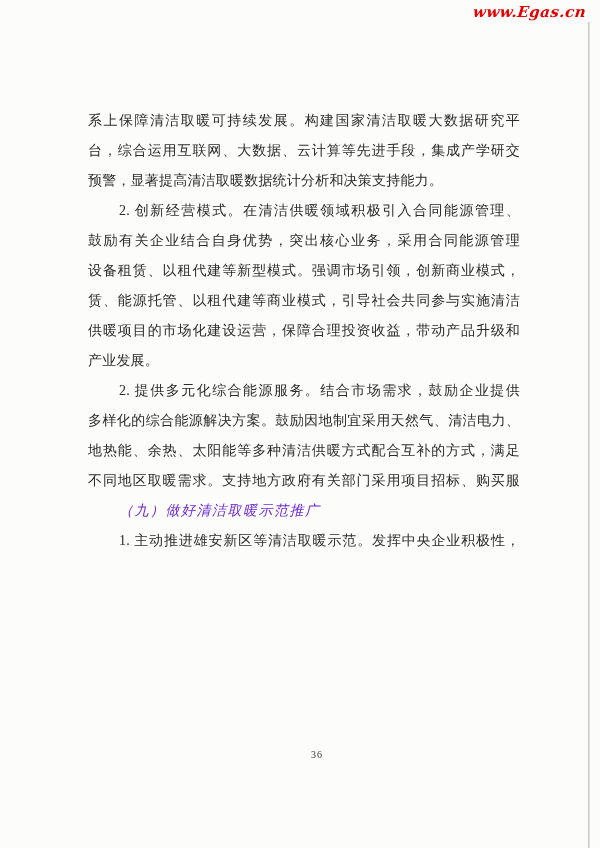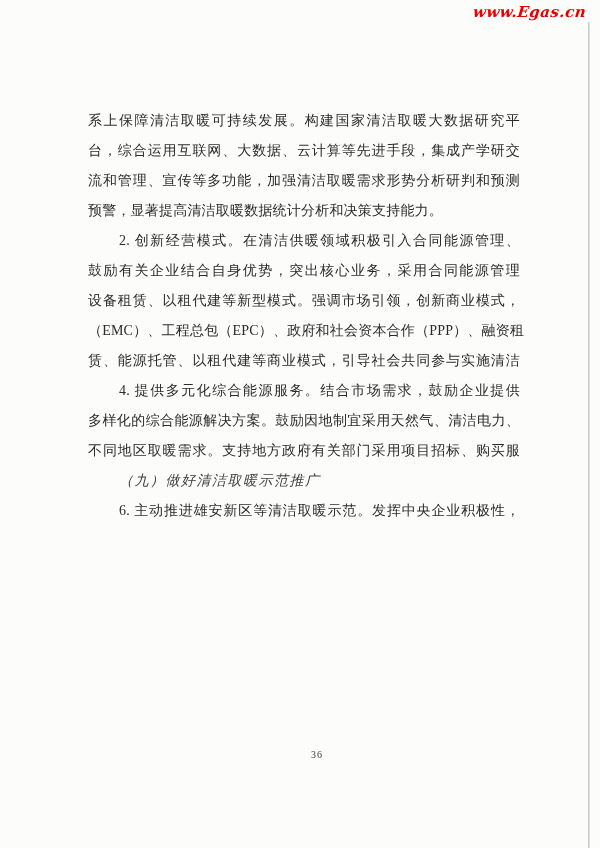--- a/index.html
+++ b/index.html
@@ -59,21 +59,21 @@
   .ln.end {
     text-align-last: left;
   }
   .ln.indent {
     padding-left: 31px;
   }
   .ln.heading {
     text-align-last: left;
     font-style: italic;
     letter-spacing: 1.5px;
-    color: #404040;
+    color: #6d28d9;
   }
   .page-number {
     position: absolute;
     top: 749px;
     left: 17px;
     width: 100%;
     text-align: center;
     font-size: 10px;
     color: #3a3a3a;
     letter-spacing: 1px;
@@ -84,29 +84,30 @@
 
 <div class="page">
 
   <div class="watermark">www.Egas.cn</div>
 
   <div class="edge-line"></div>
 
   <div class="text-block" id="text-block">
       <div class="ln full">系上保障清洁取暖可持续发展。构建国家清洁取暖大数据研究平</div>
       <div class="ln full">台，综合运用互联网、大数据、云计算等先进手段，集成产学研交</div>
-      <div class="ln full">流和管理、宣传等多功能，加强清洁取暖需求形势分析研判和预测</div>
       <div class="ln end">预警，显著提高清洁取暖数据统计分析和决策支持能力。</div>
       <div class="ln full indent">2. 创新经营模式。在清洁供暖领域积极引入合同能源管理、</div>
       <div class="ln full">鼓励有关企业结合自身优势，突出核心业务，采用合同能源管理</div>
       <div class="ln full">设备租赁、以租代建等新型模式。强调市场引领，创新商业模式，</div>
-      <div class="ln full">（EMC）、工程总包（EPC）、政府和社会资本合作（PPP）、融资租</div>
       <div class="ln full">赁、能源托管、以租代建等商业模式，引导社会共同参与实施清洁</div>
-      <div class="ln full indent">4. 提供多元化综合能源服务。结合市场需求，鼓励企业提供</div>
+      <div class="ln full">供暖项目的市场化建设运营，保障合理投资收益，带动产品升级和</div>
+      <div class="ln end">产业发展。</div>
+      <div class="ln full indent">2. 提供多元化综合能源服务。结合市场需求，鼓励企业提供</div>
       <div class="ln full">多样化的综合能源解决方案。鼓励因地制宜采用天然气、清洁电力、</div>
+      <div class="ln full">地热能、余热、太阳能等多种清洁供暖方式配合互补的方式，满足</div>
       <div class="ln full">不同地区取暖需求。支持地方政府有关部门采用项目招标、购买服</div>
       <div class="ln heading indent">（九）做好清洁取暖示范推广</div>
-      <div class="ln full indent">6. 主动推进雄安新区等清洁取暖示范。发挥中央企业积极性，</div>
+      <div class="ln full indent">1. 主动推进雄安新区等清洁取暖示范。发挥中央企业积极性，</div>
     </div>
 
   <div class="page-number">36</div>
 
 </div>
 
 </body></html>

